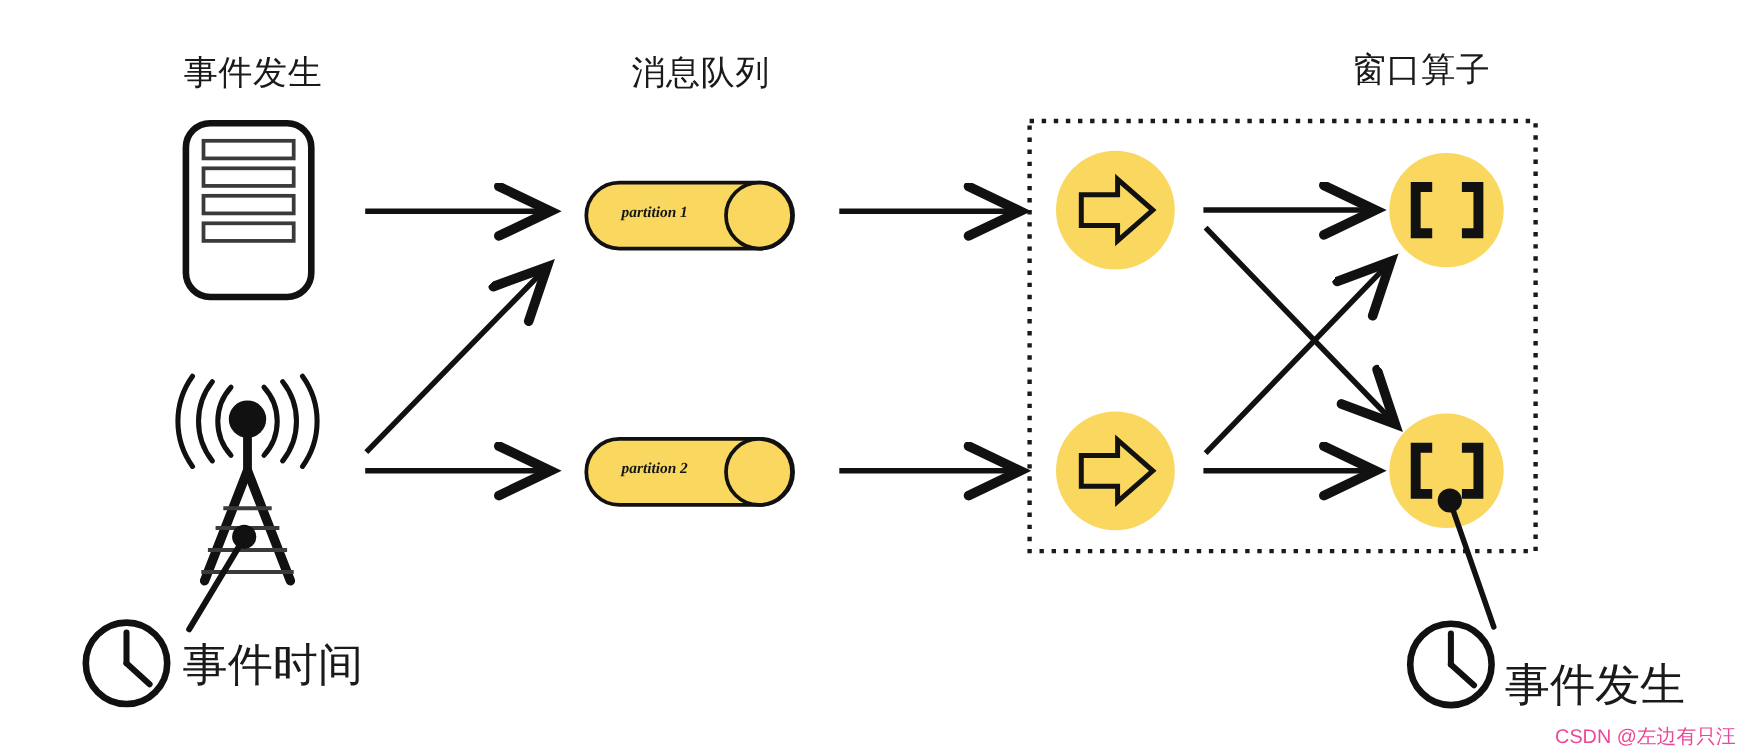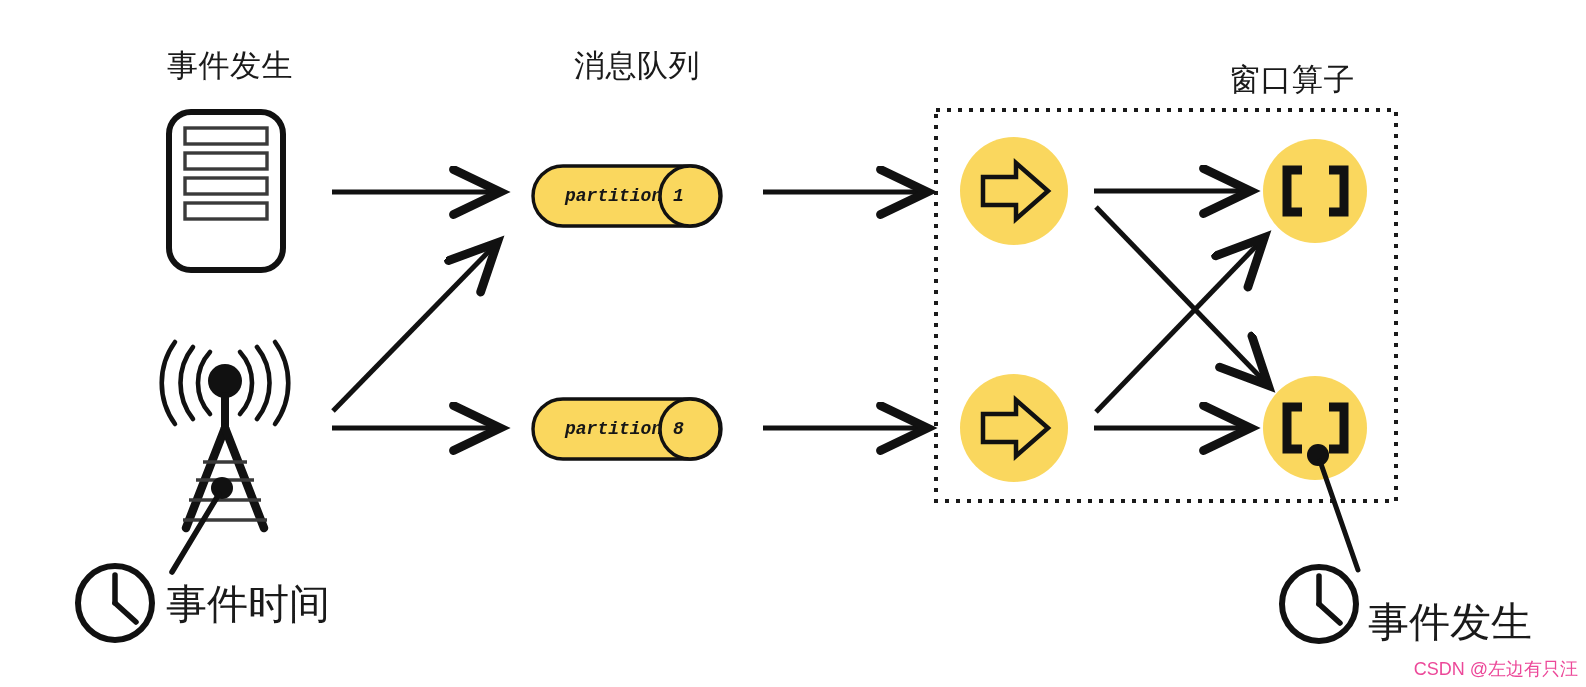--- a/index.html
+++ b/index.html
@@ -46,24 +46,24 @@
     bottom: 6px;
     color: #ec4899;
     font-size: 18px;
     white-space: nowrap;
     font-family: "Liberation Sans", "DejaVu Sans", sans-serif;
   }
   .cap-text {
     position: absolute;
     font-style: italic;
     font-weight: 600;
-    font-size: 18px;
+    font-size: 14px;
     color: #161616;
     white-space: nowrap;
-    font-family: Liberation Mono, monospace;
+    font-family: Liberation Serif, serif;
   }
 </style>
 </head>
 <body>
 
 <div id="canvas">
 
   <svg class="layer" viewBox="0 0 1586 687" xmlns="http://www.w3.org/2000/svg">
 
     <defs>
@@ -177,25 +177,25 @@
 
       <line x1="1096" y1="412" x2="1264" y2="238" marker-end="url(#ah)"></line>
     </g>
   </svg>
 
   <div class="lbl heading" style="left:167px; top:50px;">事件发生</div>
 
   <div class="lbl heading" style="left:558px; top:50px;margin-left:16px;">消息队列</div>
 
 
-  <div class="lbl heading" style="left:1229px; top:64px;">窗口算子</div>
+  <div class="lbl heading" style="left:1229px; top:48px;">窗口算子</div>
 
   <div class="cap-text" style="left:565px; top:186px;">partition 1</div>
 
-  <div class="cap-text" style="left:565px; top:419px;">partition 8</div>
+  <div class="cap-text" style="left:565px; top:419px;">partition 2</div>
 
   <div class="lbl time-label" style="left:166px; top:584px;">事件时间</div>
 
   <div class="lbl time-label" style="left:1368px; top:602px;">事件发生</div>
 
   <div class="watermark">CSDN @左边有只汪</div>
 
 </div>
 
 </body></html>

